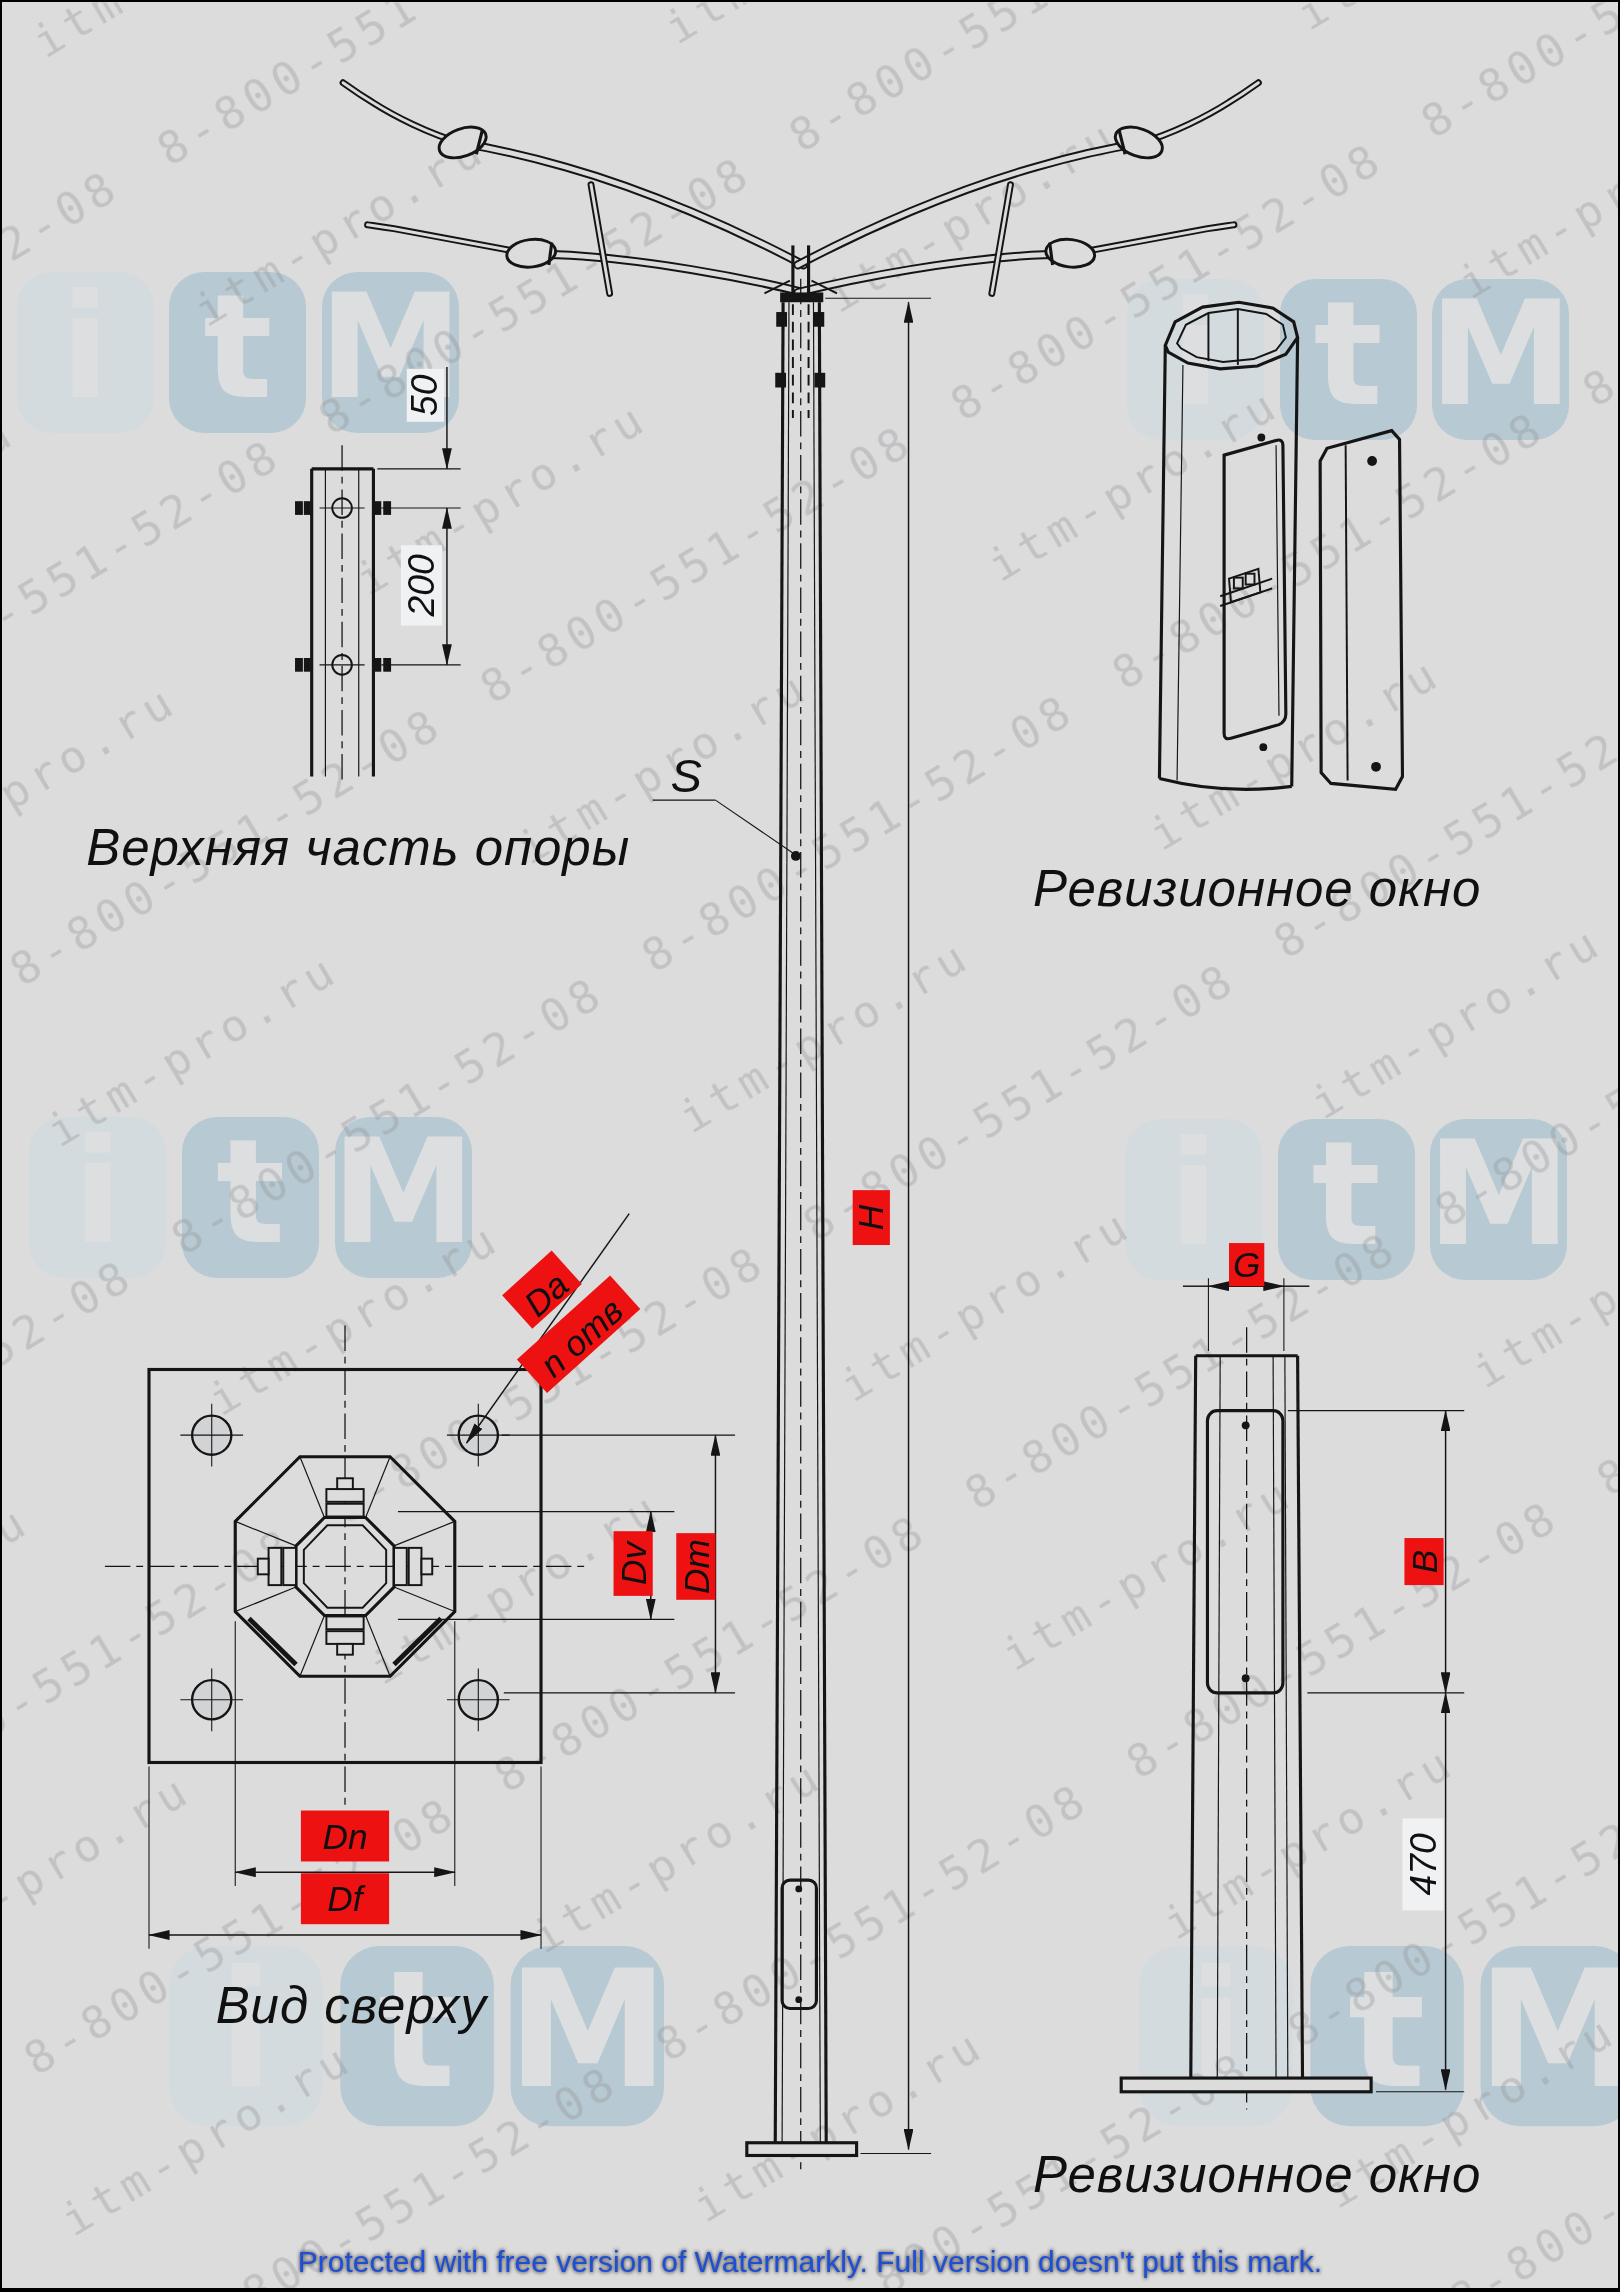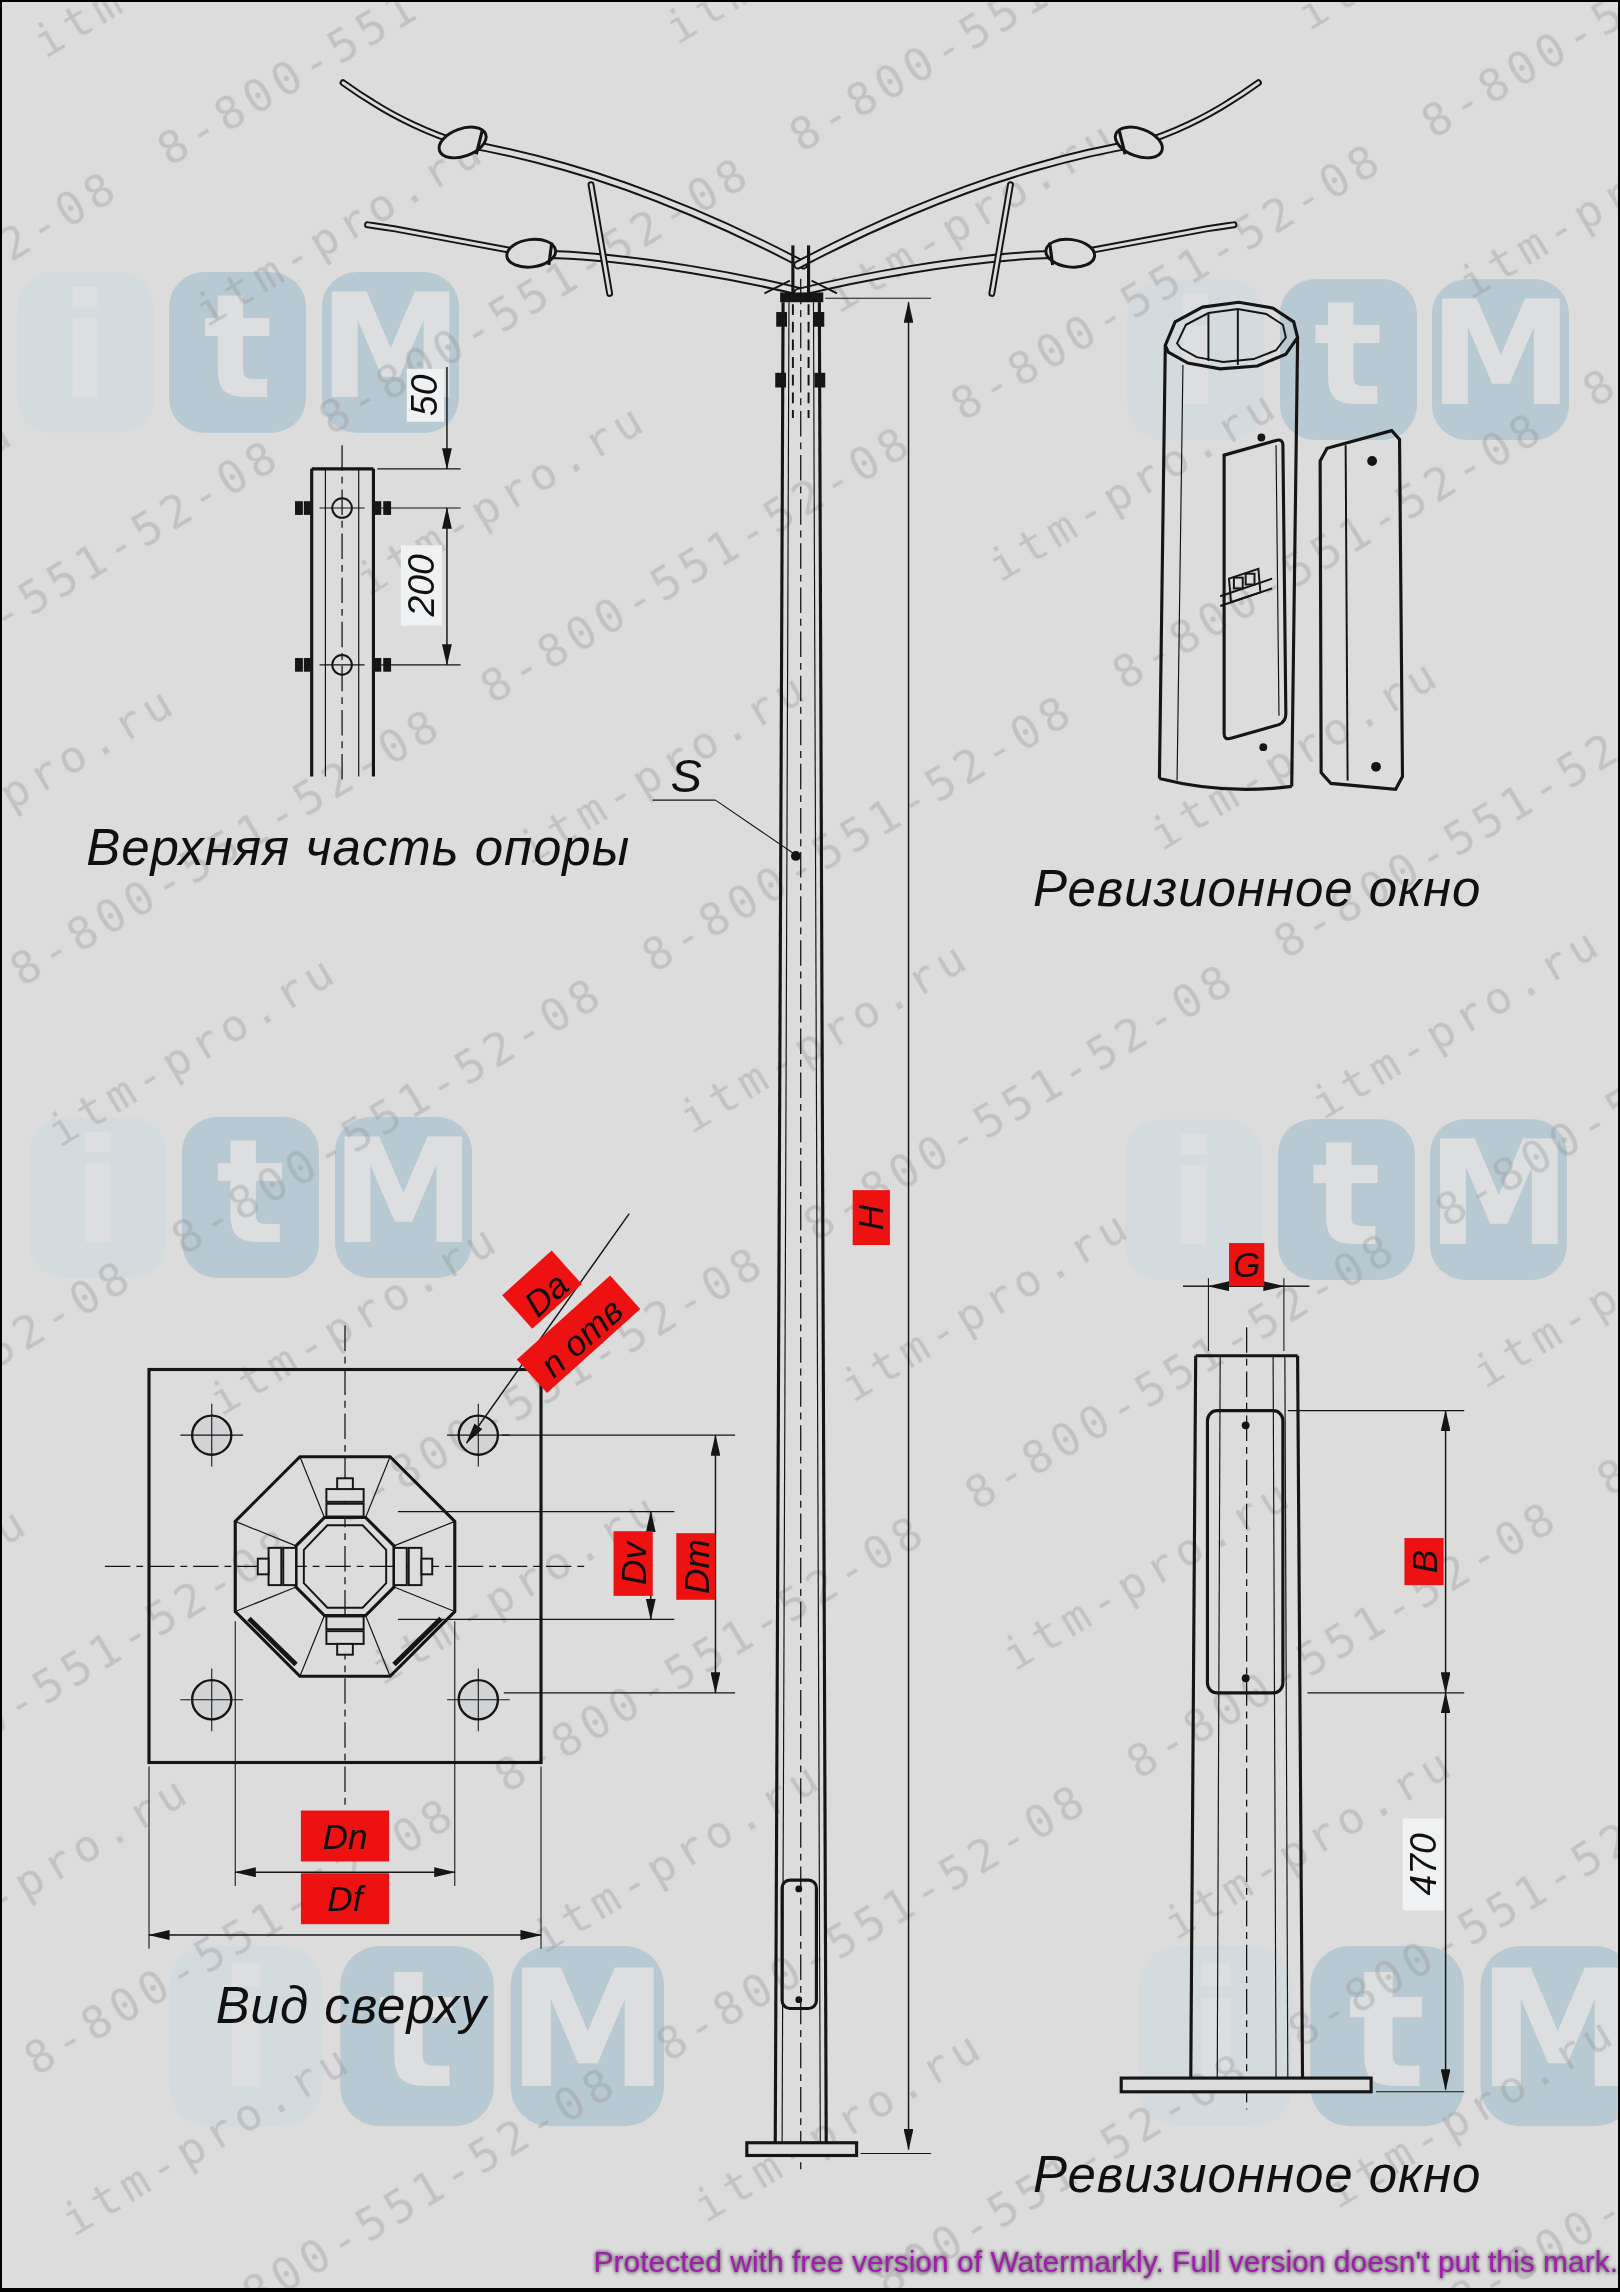--- a/index.html
+++ b/index.html
@@ -30,22 +30,22 @@
   .tubeb-i{stroke:var(--bg,#dcdcdd);stroke-width:3;fill:none;stroke-linecap:round;}
   .blob{fill:var(--bg,#dcdcdd);stroke:var(--line,#151515);stroke-width:3;}
   .redbox{fill:var(--accent-red,#ee1111);}
   .wbox{fill:#eff1f2;}
   .cap{font:italic 52px "Liberation Sans",sans-serif;fill:#101010;letter-spacing:1px;}
   .dimtxt{font:italic 36px "Liberation Sans",sans-serif;fill:#101010;}
   .numtxt{font:italic 38px "Liberation Sans",sans-serif;fill:#101010;}
   .stxt{font:italic 48px "Liberation Sans",sans-serif;fill:#101010;}
   .wmtxt{font:46px "DejaVu Sans Mono",monospace;fill:var(--watermark,#8f8f93);opacity:.34;letter-spacing:6px;}
   
-  .footer{position:absolute;left:0;top:2243px;width:100%;text-align:right;
-          font:30px "Liberation Sans",sans-serif;color:#a21caf;
+  .footer{position:absolute;left:0;top:2243px;width:100%;text-align:center;
+          font:30px "Liberation Sans",sans-serif;color:#1d4ed8;
           text-shadow:0 1px 3.9px rgba(90,90,90,.95),0 -1px 3.9px rgba(110,110,110,.9);}
 </style>
 </head>
 <body>
 
 <div class="page">
 
   <div class="layer">
     <div class="logo" style="left:14.7px;top:270px;">
       <div class="tile light">

